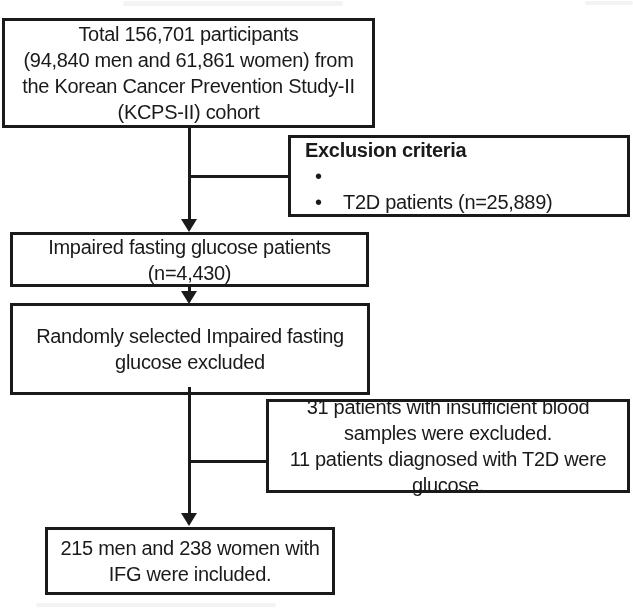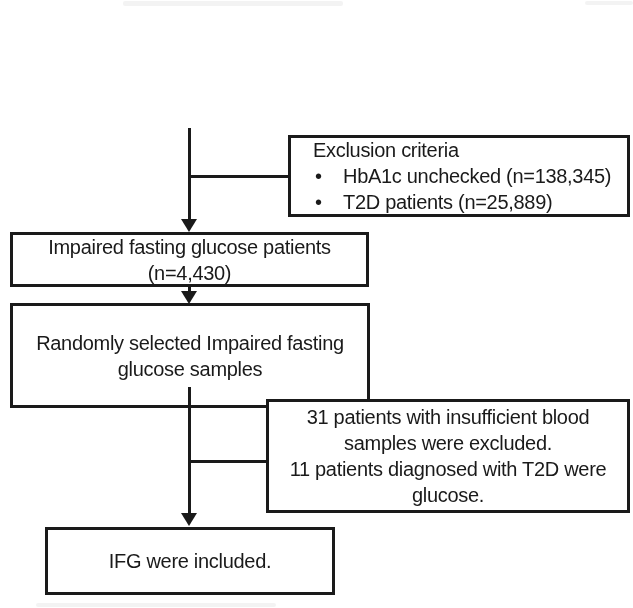--- a/index.html
+++ b/index.html
@@ -26,25 +26,25 @@
     line-height: 26px;
     letter-spacing: -0.3px;
   }
   .box .line { white-space: nowrap; }
 
   
   .box-total    { left: 2px;   top: 18px;  width: 373px; height: 110px; }
   .box-exclusion{ left: 288px; top: 135px; width: 342px; height: 82px;
                   align-items: stretch; text-align: left; }
   .box-ifg      { left: 10px;  top: 232px; width: 359px; height: 55px; text-align: center; }
-  .box-random   { left: 10px;  top: 303px; width: 360px; height: 105px; }
-  .box-sideexcl { left: 266px; top: 399px; width: 364px; height: 114px; }
+  .box-random   { left: 10px;  top: 303px; width: 360px; height: 92px; }
+  .box-sideexcl { left: 266px; top: 399px; width: 364px; height: 94px; }
   .box-included { left: 45px;  top: 527px; width: 290px; height: 68px; }
 
-  .ex-title { font-weight: 400; padding-left: 22px; white-space: nowrap; }
+  .ex-title { font-weight: 700; padding-left: 14px; white-space: nowrap; }
   .bullet-row { display: flex; padding-left: 24px; white-space: nowrap; }
   .bullet-glyph { flex: 0 0 28px; width: 28px; }
 
   
   .vline { position: absolute; width: 3px; background: #1a1a1a; }
   .hline { position: absolute; height: 3px; background: #1a1a1a; }
   .arrowhead {
     position: absolute;
     width: 0; height: 0;
     border-left: 8px solid transparent;
@@ -68,58 +68,64 @@
 </style>
 </head>
 <body>
 
 <div class="canvas">
 
   <div class="artifact art-top-1"></div>
   <div class="artifact art-top-2"></div>
   <div class="artifact art-bottom"></div>
 
+  <div class="box box-total">
+    <div class="line">Total 156,701 participants</div>
+    <div class="line">(94,840 men and 61,861 women) from</div>
+    <div class="line">the Korean Cancer Prevention Study-II</div>
+    <div class="line">(KCPS-II) cohort</div>
+  </div>
 
   <div class="vline vline-top"></div>
   <div class="arrowhead ah-top"></div>
   <div class="hline hline-excl"></div>
 
   <div class="box box-exclusion">
     <div class="ex-title">Exclusion criteria</div>
     <div class="bullet-row">
       <span class="bullet-glyph">•</span>
-      <span class="line">HbA1c unchecked (n=138,345)</span>
     </div>
     <div class="bullet-row">
       <span class="bullet-glyph">•</span>
       <span class="line">T2D patients (n=25,889)</span>
     </div>
   </div>
 
   <div class="box box-ifg">
     <div class="line">Impaired fasting glucose patients</div>
     <div class="line">(n=4,430)</div>
   </div>
 
   <div class="vline vline-mid"></div>
   <div class="arrowhead ah-mid"></div>
 
   <div class="box box-random">
     <div class="line">Randomly selected Impaired fasting</div>
-    <div class="line">glucose samples</div>
+    <div class="line">glucose excluded</div>
   </div>
 
   <div class="vline vline-bottom"></div>
   <div class="arrowhead ah-bottom"></div>
   <div class="hline hline-sideexcl"></div>
 
   <div class="box box-sideexcl">
     <div class="line">31 patients with insufficient blood</div>
     <div class="line">samples were excluded.</div>
     <div class="line">11 patients diagnosed with T2D were</div>
     <div class="line">glucose.</div>
   </div>
 
   <div class="box box-included">
+    <div class="line">215 men and 238 women with</div>
     <div class="line">IFG were included.</div>
   </div>
 
 </div>
 
 </body></html>

